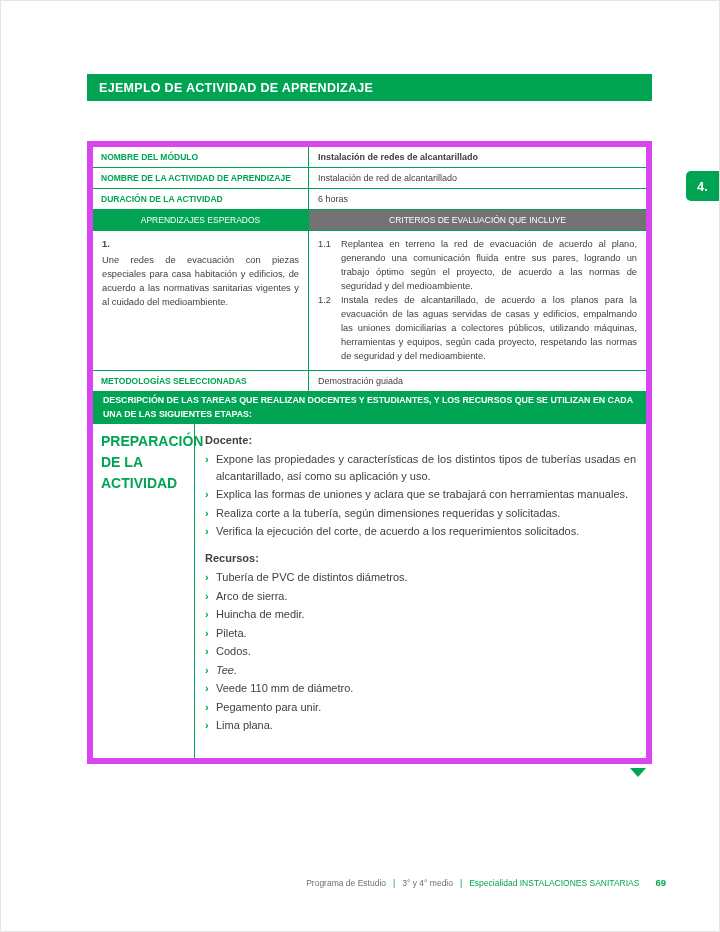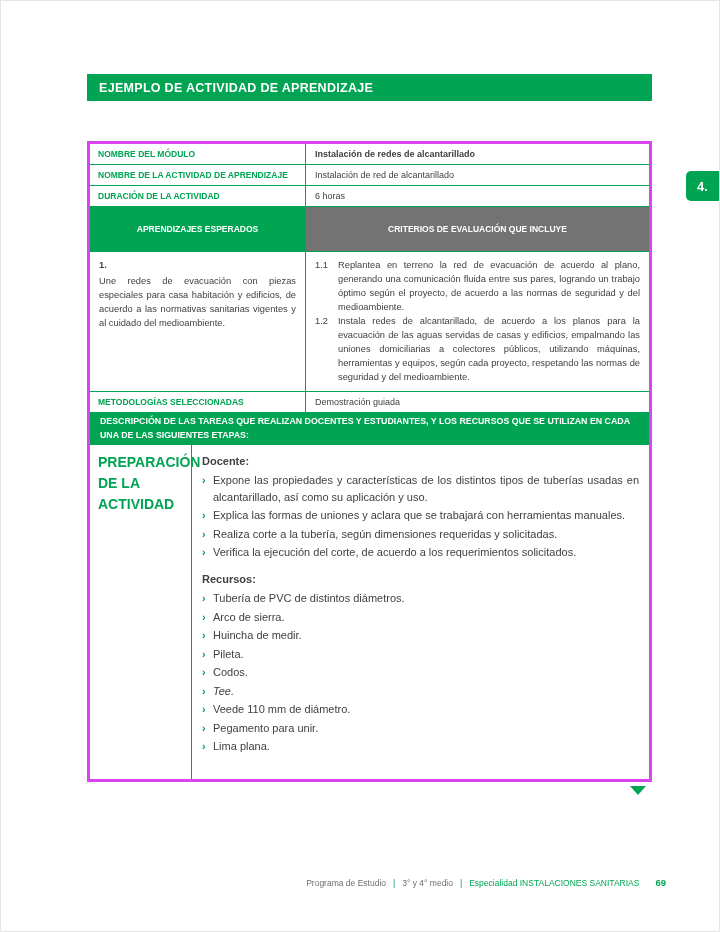--- a/index.html
+++ b/index.html
@@ -17,37 +17,37 @@
 
   
   .title-bar {
     background: #00a453; color: #fff;
     font-weight: bold; font-size: 12.5px; letter-spacing: .3px;
     padding: 7px 12px 6px 12px;
     margin-bottom: 5px;
   }
 
   
-  .doc-table { border: 3px solid #d946ef; width: 100%; font-size: 9px; margin-top: 40px; }
+  .doc-table { border: 6px solid #d946ef; width: 100%; font-size: 9px; margin-top: 40px; }
   .trow { display: flex; border-bottom: 1px solid #00a453; }
   .trow:last-child { border-bottom: none; }
   .label-cell {
     width: 216px; flex: 0 0 216px;
     border-right: 1px solid #00a453;
     color: #00a453; font-weight: bold; font-size: 8.5px;
     padding: 5px 8px; display: flex; align-items: center;
   }
   .value-cell { flex: 1; padding: 5px 9px; display: flex; align-items: center; font-size: 9px; color: #414141; }
   .value-cell.bold { font-weight: bold; }
 
   
   .col-head-left, .col-head-right {
-    color: #fff; font-weight: bold; font-size: 8.5px;
+    color: #fff; font-weight: normal; font-size: 8.5px;
     display: flex; align-items: center; justify-content: center;
-    text-align: center; padding: 17px 6px;
+    text-align: center; padding: 5px 6px;
   }
   .col-head-left { width: 216px; flex: 0 0 216px; background: #00a453; border-right: 1px solid #00a453; }
   .col-head-right { flex: 1; background: #737373; }
 
   
   .ae-cell {
     width: 216px; flex: 0 0 216px;
     border-right: 1px solid #00a453;
     padding: 7px 9px; font-size: 9.3px; line-height: 1.5;
     text-align: justify;

